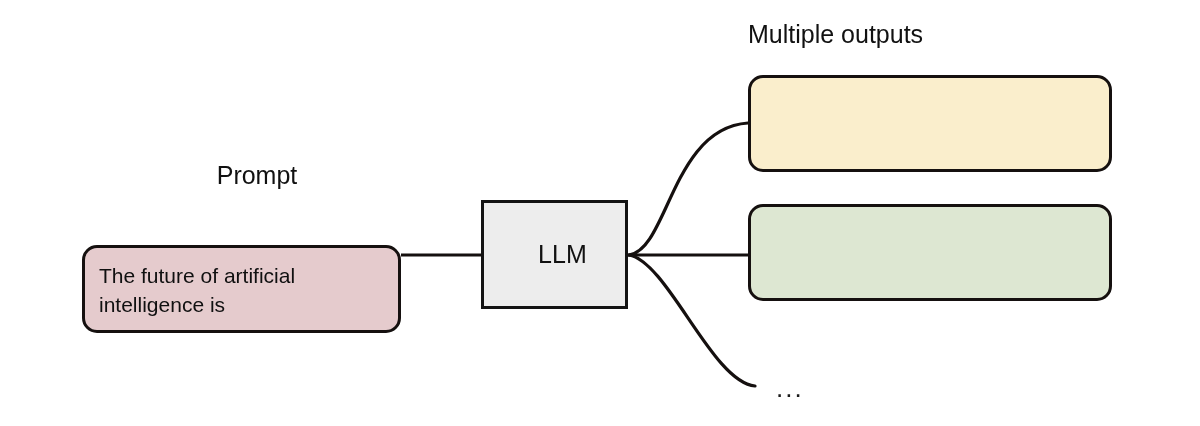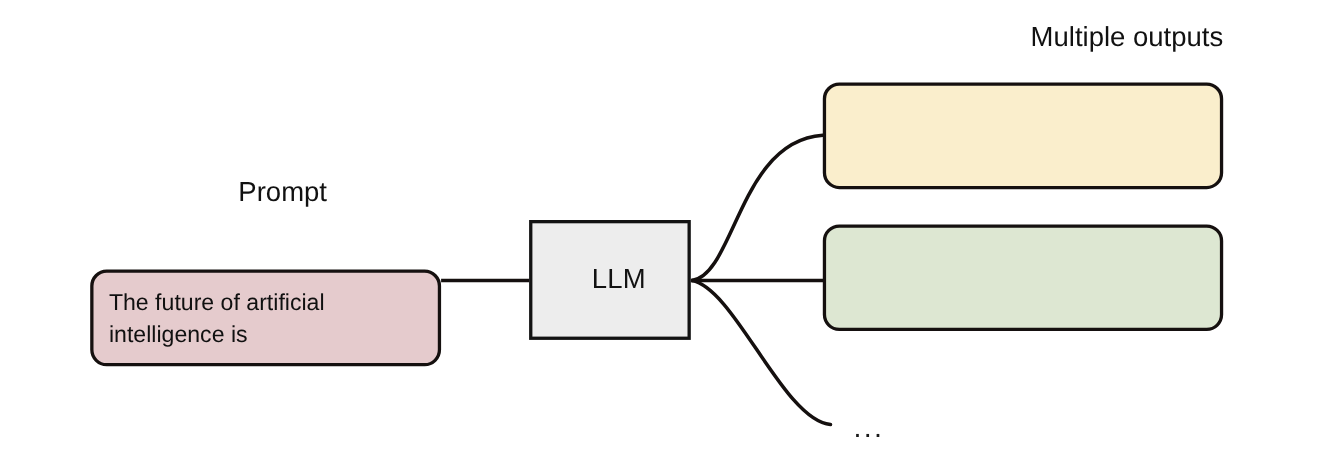--- a/index.html
+++ b/index.html
@@ -40,21 +40,21 @@
   #prompt-caption {
     left: 16px;
     top: 163px;
     width: 482px;
     text-align: center;
   }
   #outputs-caption {
     left: 748px;
     top: 22px;
     width: 364px;
-    text-align: right;
+    text-align: left;
   }
 
   
   #prompt-box {
     position: absolute;
     left: 82px;
     top: 209px;
     width: 319px;
     height: 88px;
     box-sizing: border-box;

